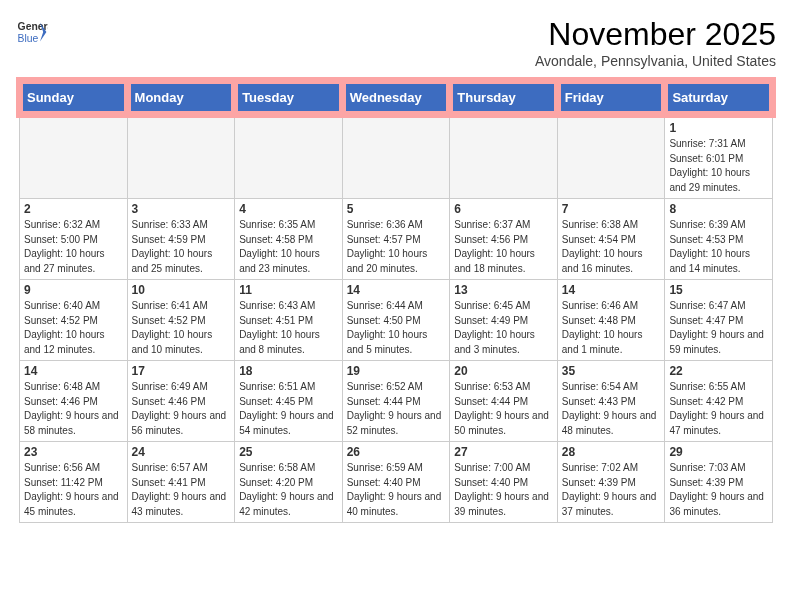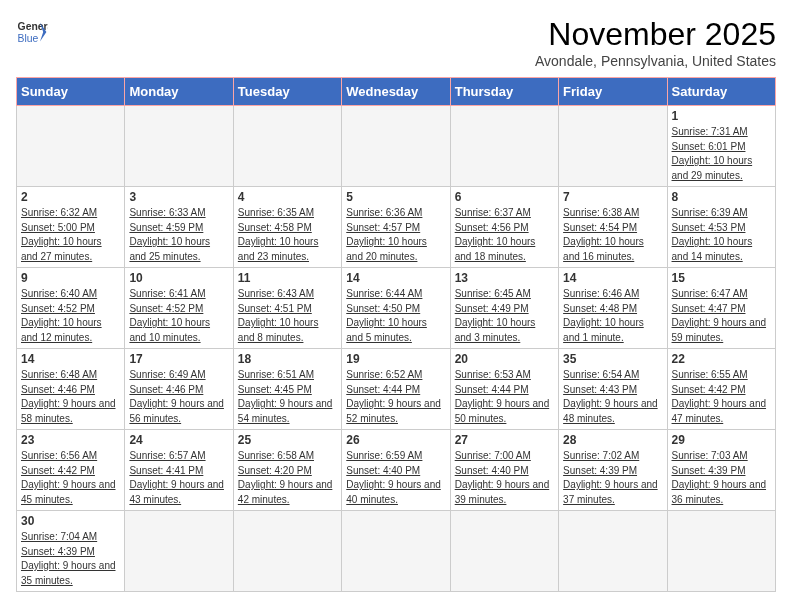--- a/index.html
+++ b/index.html
@@ -42,21 +42,21 @@
       border-collapse: collapse;
       border: 1px solid #ccc;
     }
     .calendar th {
       background-color: #3d6cc0;
       color: #fff;
       font-size: 13px;
       font-weight: bold;
       padding: 6px 4px;
       text-align: left;
-      border: 1px solid #fca5a5;
+      border: 7px solid #fca5a5;
     }
     .calendar td {
       vertical-align: top;
       border: 1px solid #ccc;
       padding: 3px 4px;
       width: calc(100% / 7);
       min-height: 70px;
       font-size: 10.5px;
       color: #333;
       background: #fff;
@@ -67,21 +67,20 @@
     .day-number {
       font-weight: bold;
       font-size: 12px;
       margin-bottom: 2px;
       display: block;
     }
     .day-info {
       font-size: 10px;
       line-height: 1.45;
       color: #333;
-      text-decoration: underline;
     }
   </style>
 </head>
 <body>
 
 <div class="header-area">
   <div class="logo">
     <svg class="logo-icon" viewBox="0 0 40 40">
       <text x="2" y="18" font-size="13" font-family="Arial" font-weight="bold" fill="#333">General</text>
       <text x="2" y="32" font-size="13" font-family="Arial" fill="#3d6cc0">Blue</text>
@@ -250,21 +249,21 @@
           <span class="day-number">22</span>
           <div class="day-info">Sunrise: 6:55 AM
 Sunset: 4:42 PM
 Daylight: 9 hours and 47 minutes.</div>
         </td>
       </tr>
       <tr>
         <td>
           <span class="day-number">23</span>
           <div class="day-info">Sunrise: 6:56 AM
-Sunset: 4:42 PM
+Sunset: 11:42 PM
 Daylight: 9 hours and 45 minutes.</div>
         </td>
         <td>
           <span class="day-number">24</span>
           <div class="day-info">Sunrise: 6:57 AM
 Sunset: 4:41 PM
 Daylight: 9 hours and 43 minutes.</div>
         </td>
         <td>
           <span class="day-number">25</span>
@@ -290,28 +289,14 @@
 Sunset: 4:39 PM
 Daylight: 9 hours and 37 minutes.</div>
         </td>
         <td>
           <span class="day-number">29</span>
           <div class="day-info">Sunrise: 7:03 AM
 Sunset: 4:39 PM
 Daylight: 9 hours and 36 minutes.</div>
         </td>
       </tr>
-      <tr>
-        <td>
-          <span class="day-number">30</span>
-          <div class="day-info">Sunrise: 7:04 AM
-Sunset: 4:39 PM
-Daylight: 9 hours and 35 minutes.</div>
-        </td>
-        <td class="empty"></td>
-        <td class="empty"></td>
-        <td class="empty"></td>
-        <td class="empty"></td>
-        <td class="empty"></td>
-        <td class="empty"></td>
-      </tr>
     </tbody>
 </table>
 
 </body></html>

